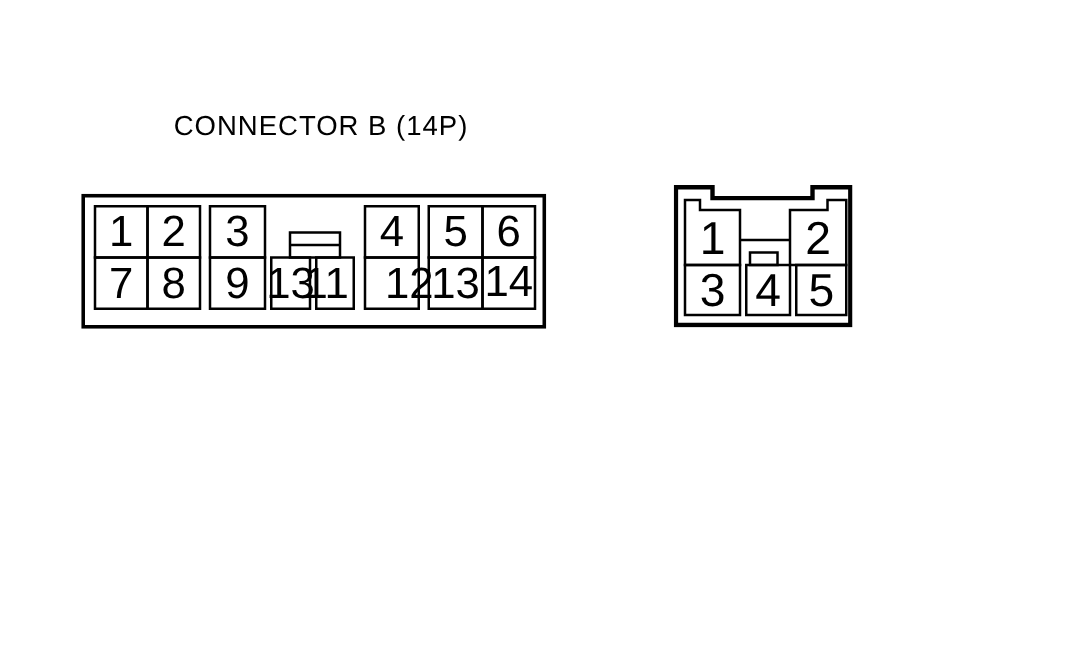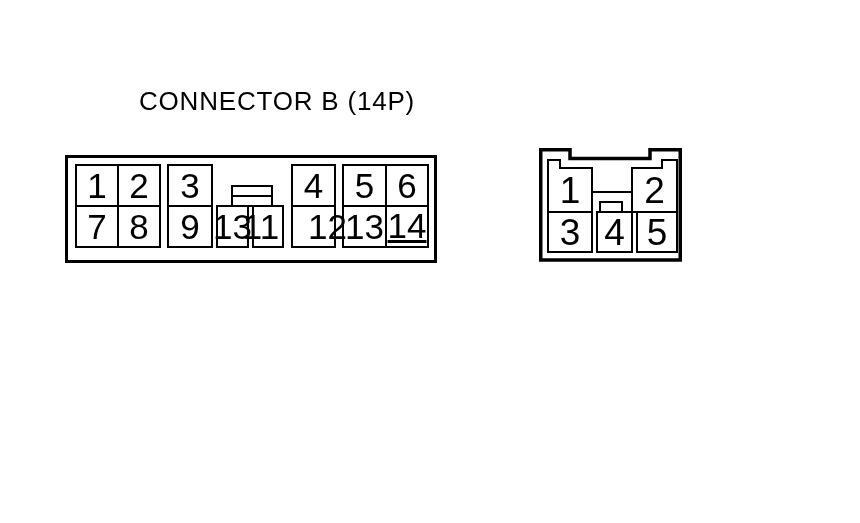--- a/index.html
+++ b/index.html
@@ -11,21 +11,21 @@
     position: relative;
     width: 860px;
     height: 523px;
     background: #ffffff;
     overflow: hidden;
     font-family: "Liberation Sans", sans-serif;
     color: #000000;
   }
   .title {
     position: absolute;
-    font-size: 26px;
+    font-size: 22px;
     line-height: 22px;
     letter-spacing: 0.8px;
     white-space: nowrap;
     color: #000000;
   }
   .conn {
     position: absolute;
   }
   .conn svg {
     position: absolute;
@@ -112,21 +112,21 @@
       </div>
     <div class="pin pin-b" style="left:188px; top:51px; width:16px; height:41px;">
         <span>11</span>
       </div>
     <div class="pin pin-b" style="left:241px; top:51px; width:43px; height:41px;">
         <span>12</span>
       </div>
     <div class="pin pin-b" style="left:278px; top:51px; width:43px; height:41px;">
         <span>13</span>
       </div>
-    <div class="pin pin-b" style="left:321px; top:51px; width:42px; height:38px;text-decoration:underline;">
+    <div class="pin pin-b" style="left:321px; top:51px; width:42px; height:38px;">
         <span>14</span>
       </div>
   </div>
 
   <div class="conn" style="left:539px; top:148px; width:143px; height:114px;">
     <svg width="143" height="114" viewBox="0 0 143 114">
       <path class="strokeC" d="M 1.75 112 L 1.75 1.75 L 31 1.75 L 31 10.5 L 111 10.5 L 111 1.75 L 141.25 1.75 L 141.25 112 Z"></path>
 
       <path class="stroke2" d="M 9 64 L 9 12 L 21 12 L 21 20 L 53 20 L 53 64 Z"></path>
 

